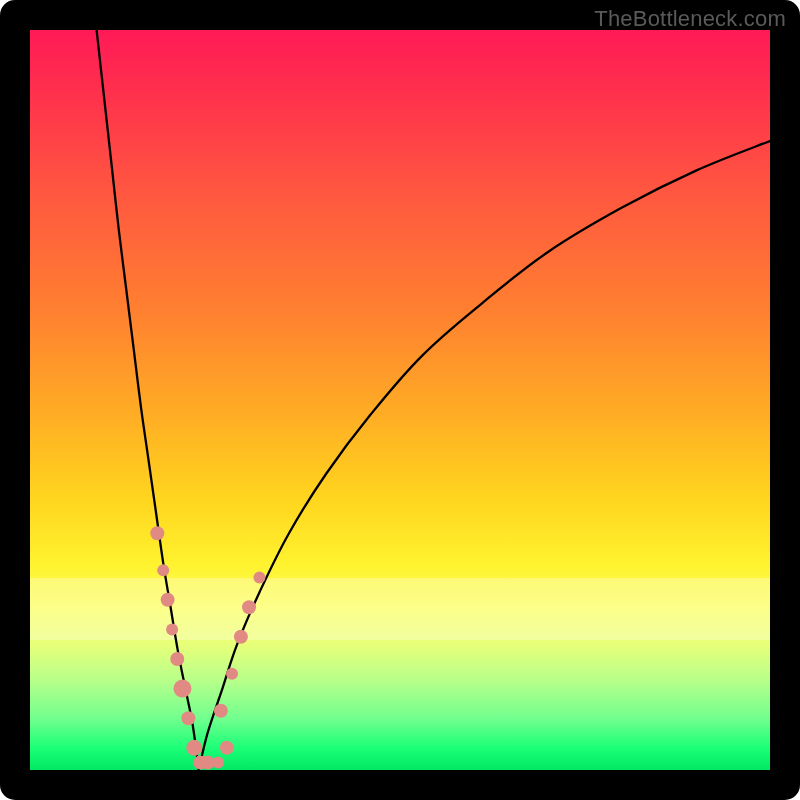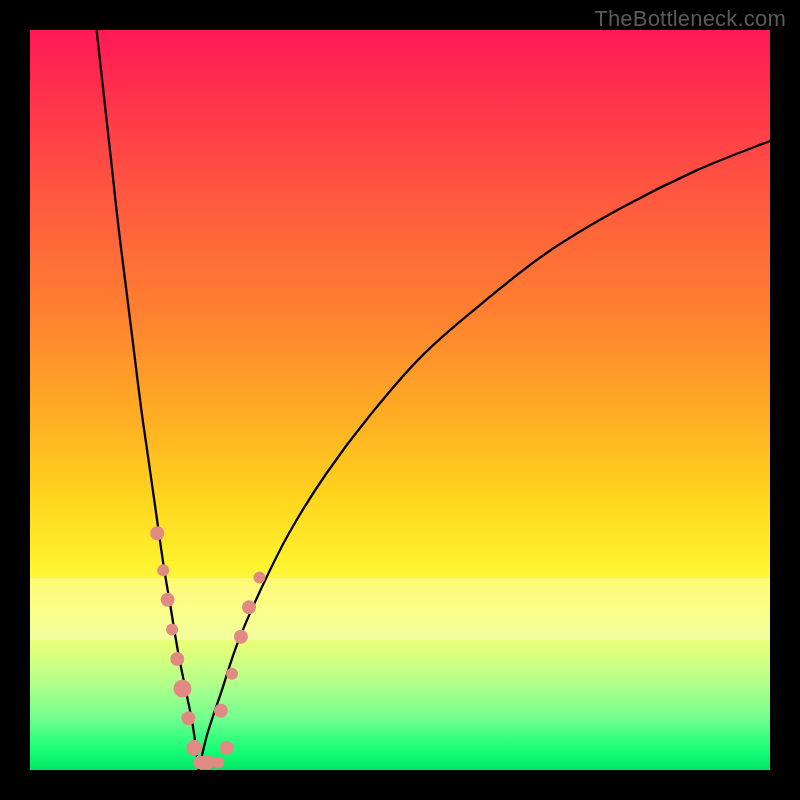--- a/index.html
+++ b/index.html
@@ -9,20 +9,21 @@
     height: 800px;
     overflow: hidden;
     font-family: Arial, Helvetica, sans-serif;
   }
   .frame {
     width: 800px;
     height: 800px;
     background: #000;
     position: relative;
     box-sizing: border-box;
+    border-radius: 15px;
   }
   .plot-area {
     position: absolute;
     left: 30px;
     top: 30px;
     width: 740px;
     height: 740px;
     overflow: hidden;
   }
   .gradient-bg {

